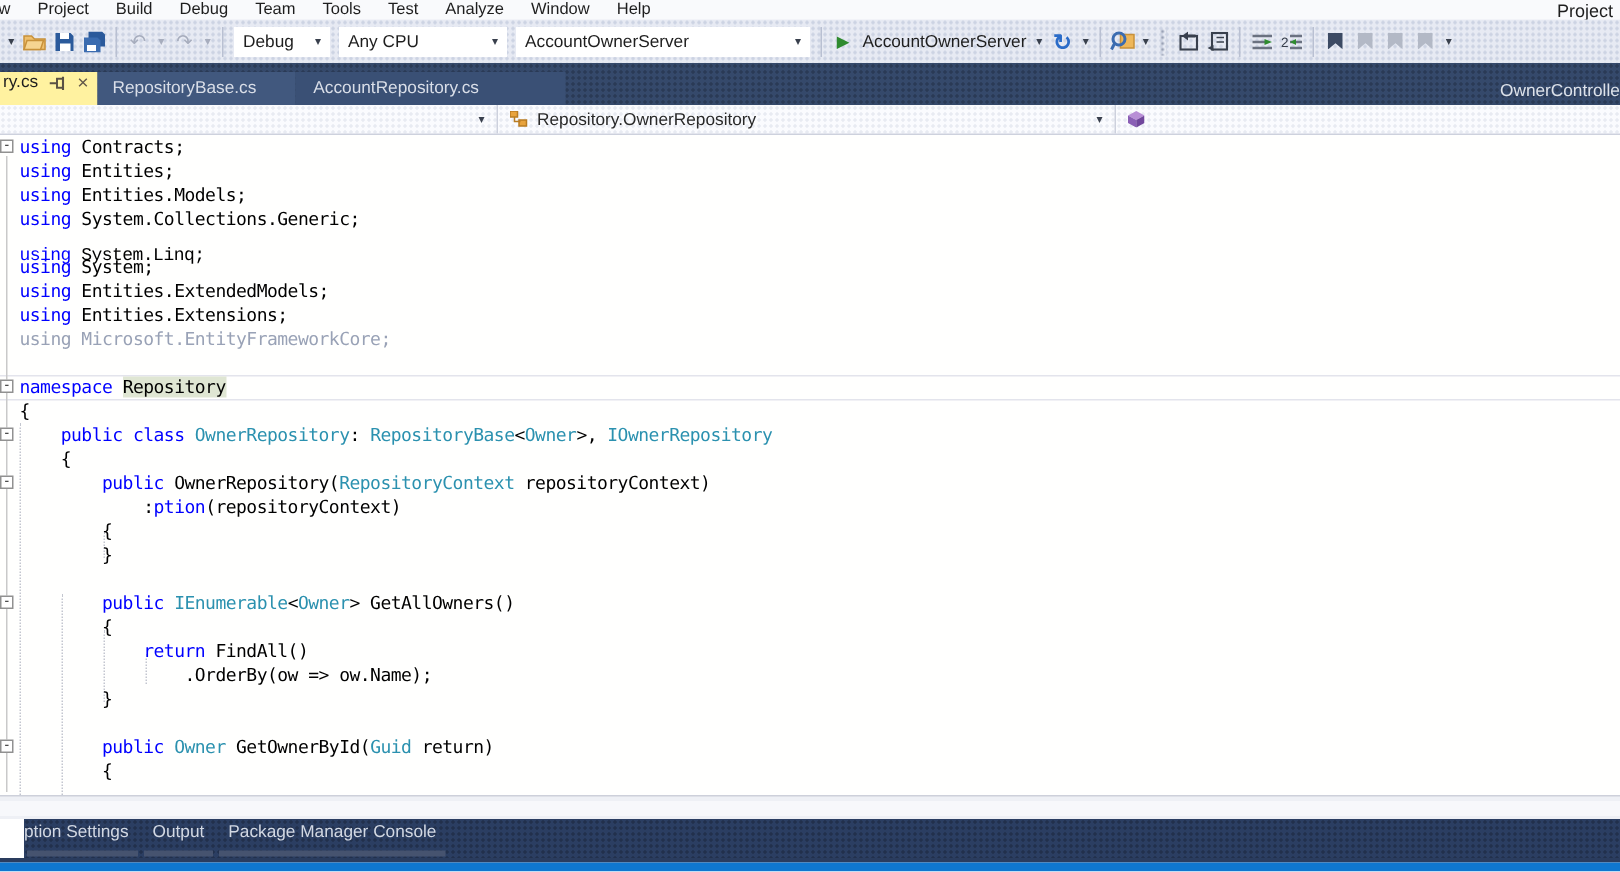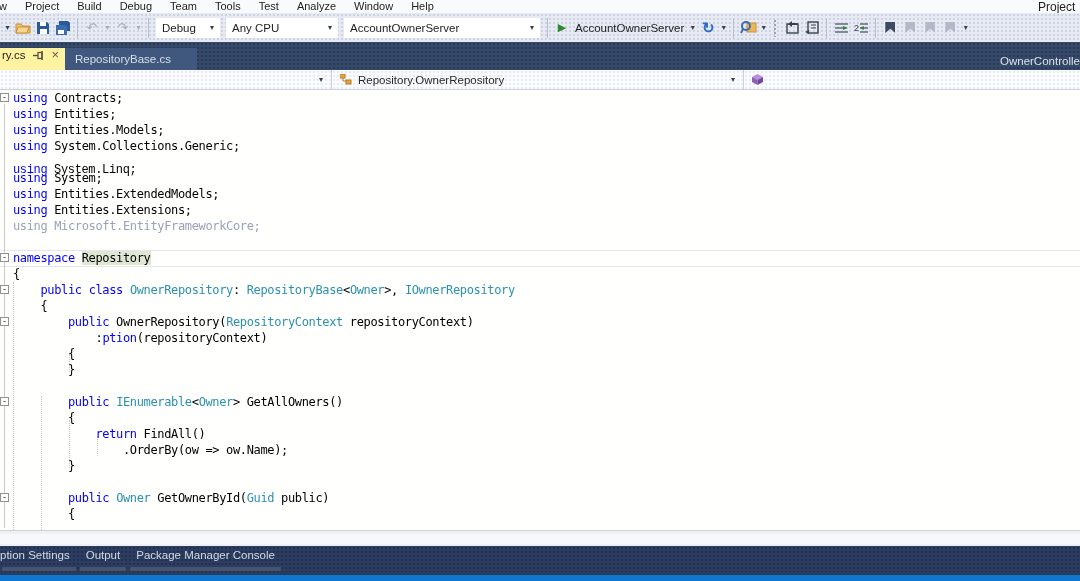--- a/index.html
+++ b/index.html
@@ -62,21 +62,21 @@
   .cl .hl { background:#dfe6d3; }
   #outline-line { position:absolute; left:4px; width:1px; top:14px; height:424px; background:#c9c9c9; }
   .fold-box { position:absolute; left:0; width:9px; height:9px; background:#fff; border:1px solid #919191;
     font-size:9px; line-height:7px; text-align:center; color:#2a2a2a; font-family:"DejaVu Sans Mono", monospace; }
 
   
   #hscroll { top:530px; height:16px; background:#eef0f5; border-top:1px solid #cdd0da; }
   #hthumb { position:absolute; left:0; top:3px; height:10px; width:1080px; background:#f7f8fb; }
   #panel { top:546px; height:26px; background:#2b3e62;
     background-image:radial-gradient(rgba(0,0,0,.22) 1px, rgba(0,0,0,0) 1.2px); background-size:4px 4px;
-    display:flex; align-items:flex-start; }
+    display:flex; align-items:flex-start;margin-left:16px; }
   .panel-tab { position:relative; height:26px; font-size:11.5px; color:#d2d8e3; padding:3px 8px 0 8px; white-space:nowrap; }
   .panel-tab:first-child { padding-left:0; }
   .panel-tab::after { content:""; position:absolute; left:2px; right:2px; bottom:1px; height:4px; background:#46536f; }
   #statusbar { top:572px; height:9px; }
   #statusbar .dark { height:3px; background:#2a3c5e; }
   #statusbar .blue { height:6px; background:#0f77cf; }
 </style>
 </head>
 <body>
 
@@ -206,20 +206,21 @@
       <svg width="11" height="9">
           <line x1="0" y1="4.5" x2="5" y2="4.5" stroke="#5a5144" stroke-width="1.4"></line>
           <rect x="5" y="1.5" width="4" height="6" fill="none" stroke="#5a5144" stroke-width="1.3"></rect>
           <line x1="9" y1="0" x2="9" y2="9" stroke="#5a5144" stroke-width="1.4"></line>
         </svg>
     </span>
     <span class="tab-close">×</span>
   </div>
 
   <div class="doc-tab i1">RepositoryBase.cs</div>
+    <div class="doc-tab i2">AccountRepository.cs</div>
     <div id="right-tab">OwnerControlle</div>
 </div>
 
 <div class="row" id="navbar">
   <div class="nav-combo" style="width:332px">
     <span></span>
     <span class="arr">▾</span>
   </div>
   <div class="nav-combo" style="width:412px">
     <span class="nav-ico">
@@ -270,21 +271,21 @@
       <div class="cl" style="top: 240px;"><span class="n">            :</span><span class="k">ption</span><span class="n">(repositoryContext)</span></div>
       <div class="cl" style="top: 256px;"><span class="n">        {</span></div>
       <div class="cl" style="top: 272px;"><span class="n">        }</span></div>
       <div class="cl" style="top: 288px;"></div>
       <div class="cl" style="top: 304px;"><span class="n">        </span><span class="k">public</span><span class="n"> </span><span class="t">IEnumerable</span><span class="n">&lt;</span><span class="t">Owner</span><span class="n">&gt; GetAllOwners()</span></div>
       <div class="cl" style="top: 320px;"><span class="n">        {</span></div>
       <div class="cl" style="top: 336px;"><span class="n">            </span><span class="k">return</span><span class="n"> FindAll()</span></div>
       <div class="cl" style="top: 352px;"><span class="n">                .OrderBy(ow =&gt; ow.Name);</span></div>
       <div class="cl" style="top: 368px;"><span class="n">        }</span></div>
       <div class="cl" style="top: 384px;"></div>
-      <div class="cl" style="top: 400px;"><span class="n">        </span><span class="k">public</span><span class="n"> </span><span class="t">Owner</span><span class="n"> GetOwnerById(</span><span class="t">Guid</span><span class="n"> public)</span></div>
+      <div class="cl" style="top: 400px;"><span class="n">        </span><span class="k">public</span><span class="n"> </span><span class="t">Owner</span><span class="n"> GetOwnerById(</span><span class="t">Guid</span><span class="n"> return)</span></div>
       <div class="cl" style="top: 416px;"><span class="n">        {</span></div>
     </div>
   <div id="fold-boxes">
       <div class="fold-box" style="top: 3px;">-</div>
       <div class="fold-box" style="top: 163px;">-</div>
       <div class="fold-box" style="top: 195px;">-</div>
       <div class="fold-box" style="top: 227px;">-</div>
       <div class="fold-box" style="top: 307px;">-</div>
       <div class="fold-box" style="top: 403px;">-</div>
     </div>

